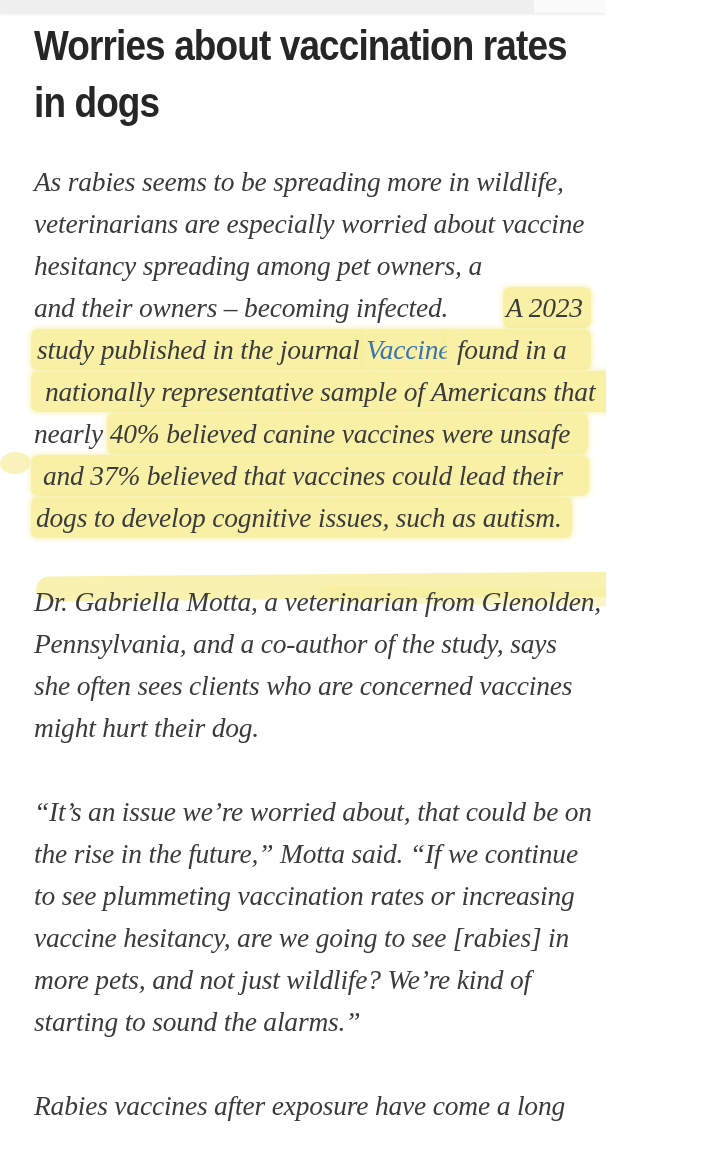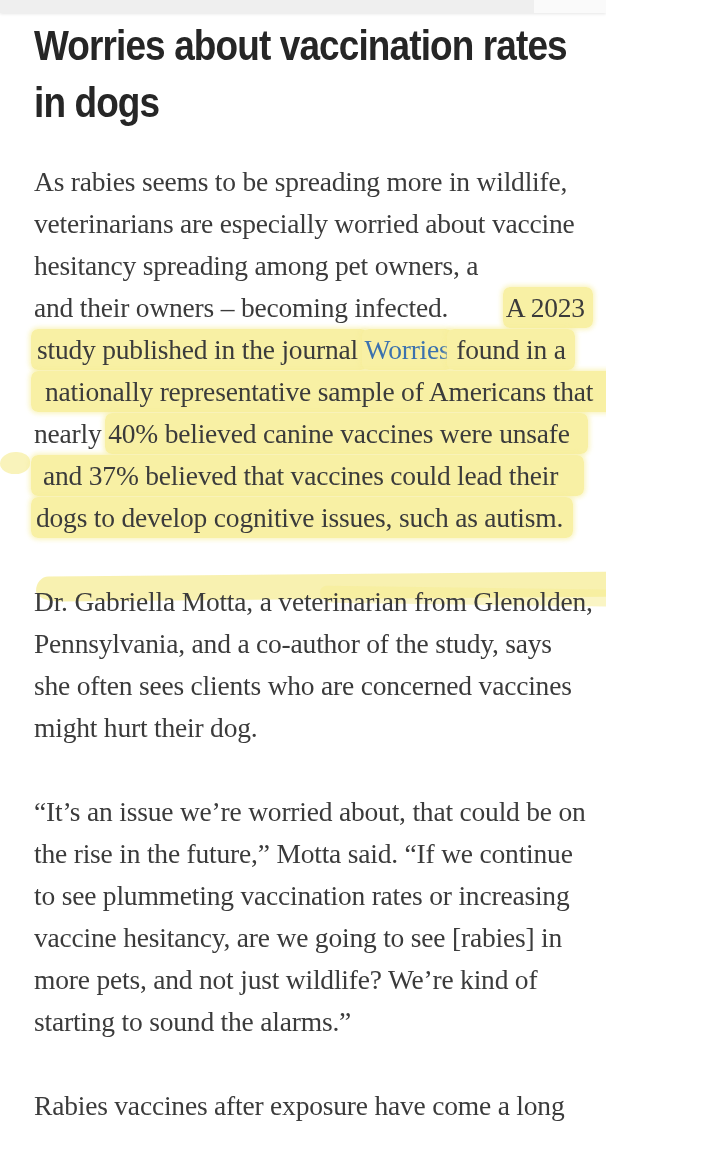--- a/index.html
+++ b/index.html
@@ -44,20 +44,21 @@
     transform:scaleX(0.88);
     transform-origin:0 50%;
   }
   #article-body { margin-top:30px; }
   .para {
     margin:42px 0 0 0;
     font-size:27.5px;
     line-height:42px;
     letter-spacing:-0.2px;
     color:#3b3b3b;
+    font-style:italic;
   }
   .para:first-child { margin-top:0; }
   .line { display:block; white-space:nowrap; }
   .hl {
     background:#F8F0A4;
     padding:5px 3px;
     margin:0 -3px;
     border-radius:7px;
     box-shadow:0 0 4px 2px rgba(246,236,150,0.55);
   }
@@ -114,21 +115,21 @@
     <h1 class="title">
       <span class="tline">Worries about vaccination rates</span>
       <span class="tline">in dogs</span>
     </h1>
     <div id="article-body">
         <p class="para">
           <span class="line"><span>As rabies seems to be spreading more in wildlife,</span></span>
           <span class="line"><span>veterinarians are especially worried about vaccine</span></span>
           <span class="line"><span>hesitancy spreading among pet owners, a</span></span>
           <span class="line"><span>and their owners – becoming infected. </span><span class="hl" style="padding-right: 8px; margin-left: 48px;">A 2023</span></span>
-          <span class="line"><span class="hl" style="padding-left: 6px;">study published in the journal </span><a class="hl link" href="#">Worries</a><span class="hl" style="padding-right: 9px;"> found in a</span></span>
+          <span class="line"><span class="hl" style="padding-left: 6px;">study published in the journal </span><a class="hl link" href="#">Vaccine</a><span class="hl" style="padding-right: 25px;"> found in a</span></span>
           <span class="line"><span class="hl" style="padding-left: 14px; padding-right: 28px;">nationally representative sample of Americans that</span></span>
           <span class="line"><span>nearly </span><span class="hl" style="padding-right: 18px;">40% believed canine vaccines were unsafe</span></span>
           <span class="line"><span class="hl" style="padding-left: 12px; padding-right: 26px;">and 37% believed that vaccines could lead their</span></span>
           <span class="line"><span class="hl" style="padding-left: 5px; padding-right: 10px;">dogs to develop cognitive issues, such as autism.</span></span>
         </p>
         <p class="para">
           <span class="line"><span>Dr. Gabriella Motta, a veterinarian from Glenolden,</span></span>
           <span class="line"><span>Pennsylvania, and a co-author of the study, says</span></span>
           <span class="line"><span>she often sees clients who are concerned vaccines</span></span>
           <span class="line"><span>might hurt their dog.</span></span>

